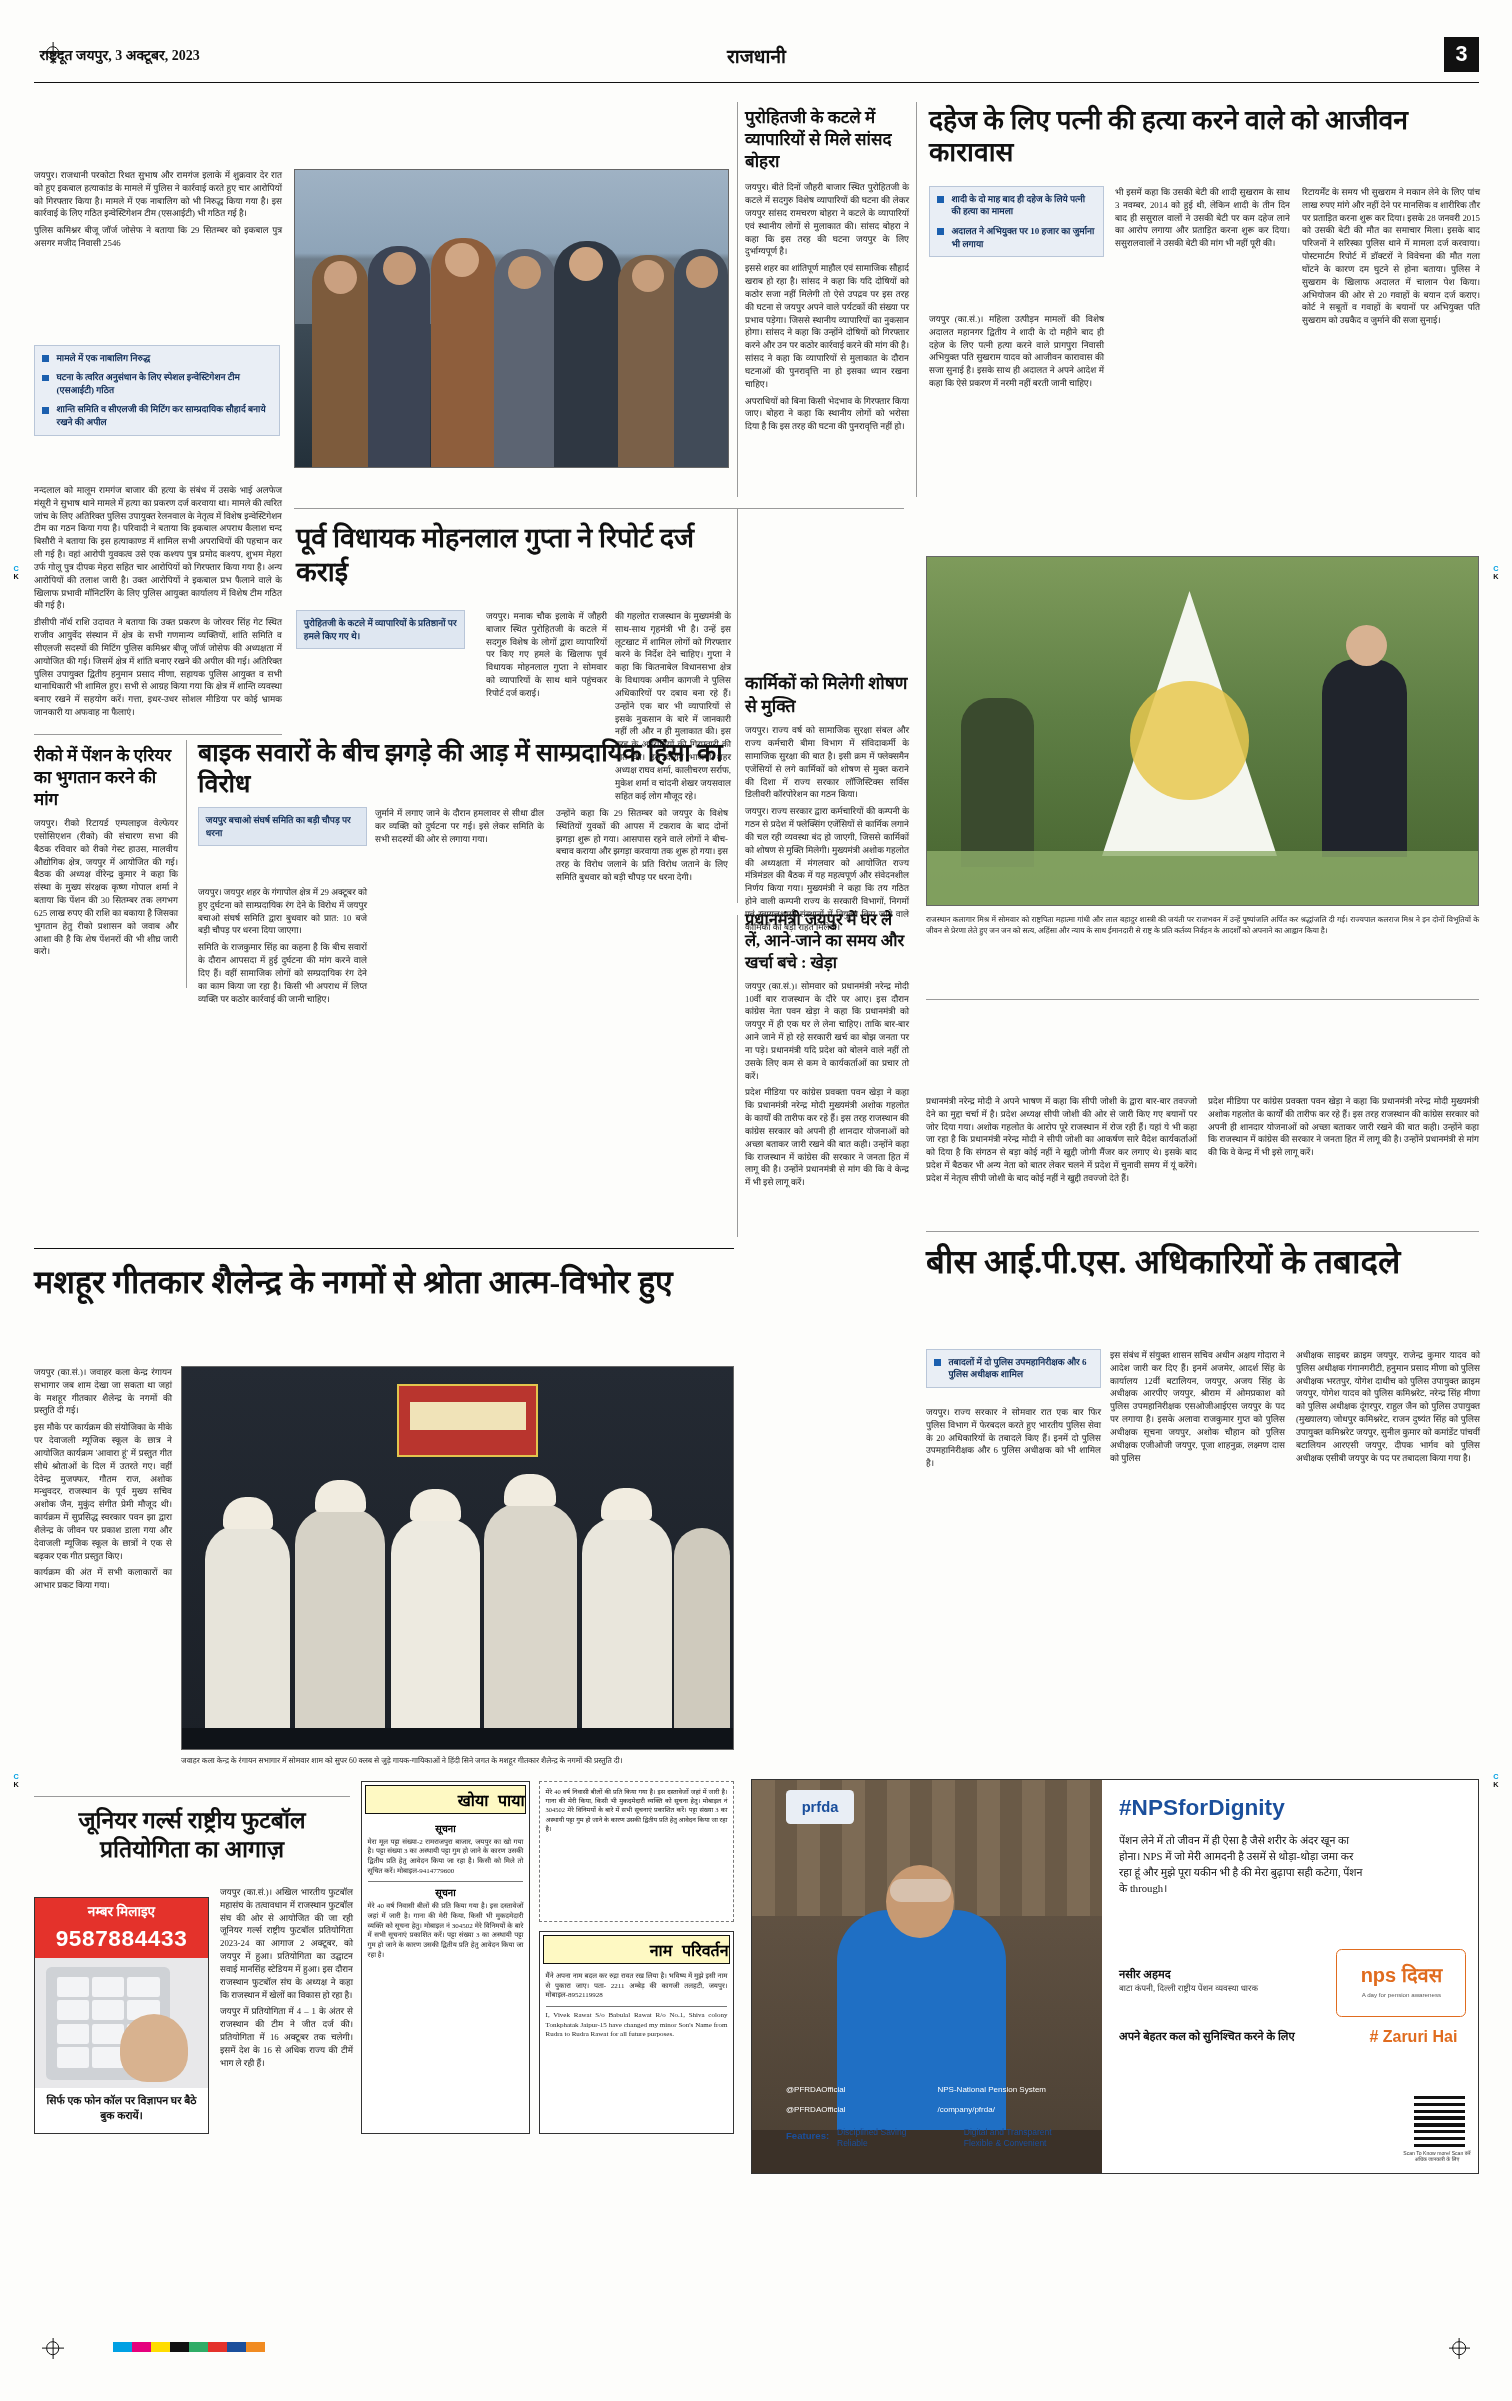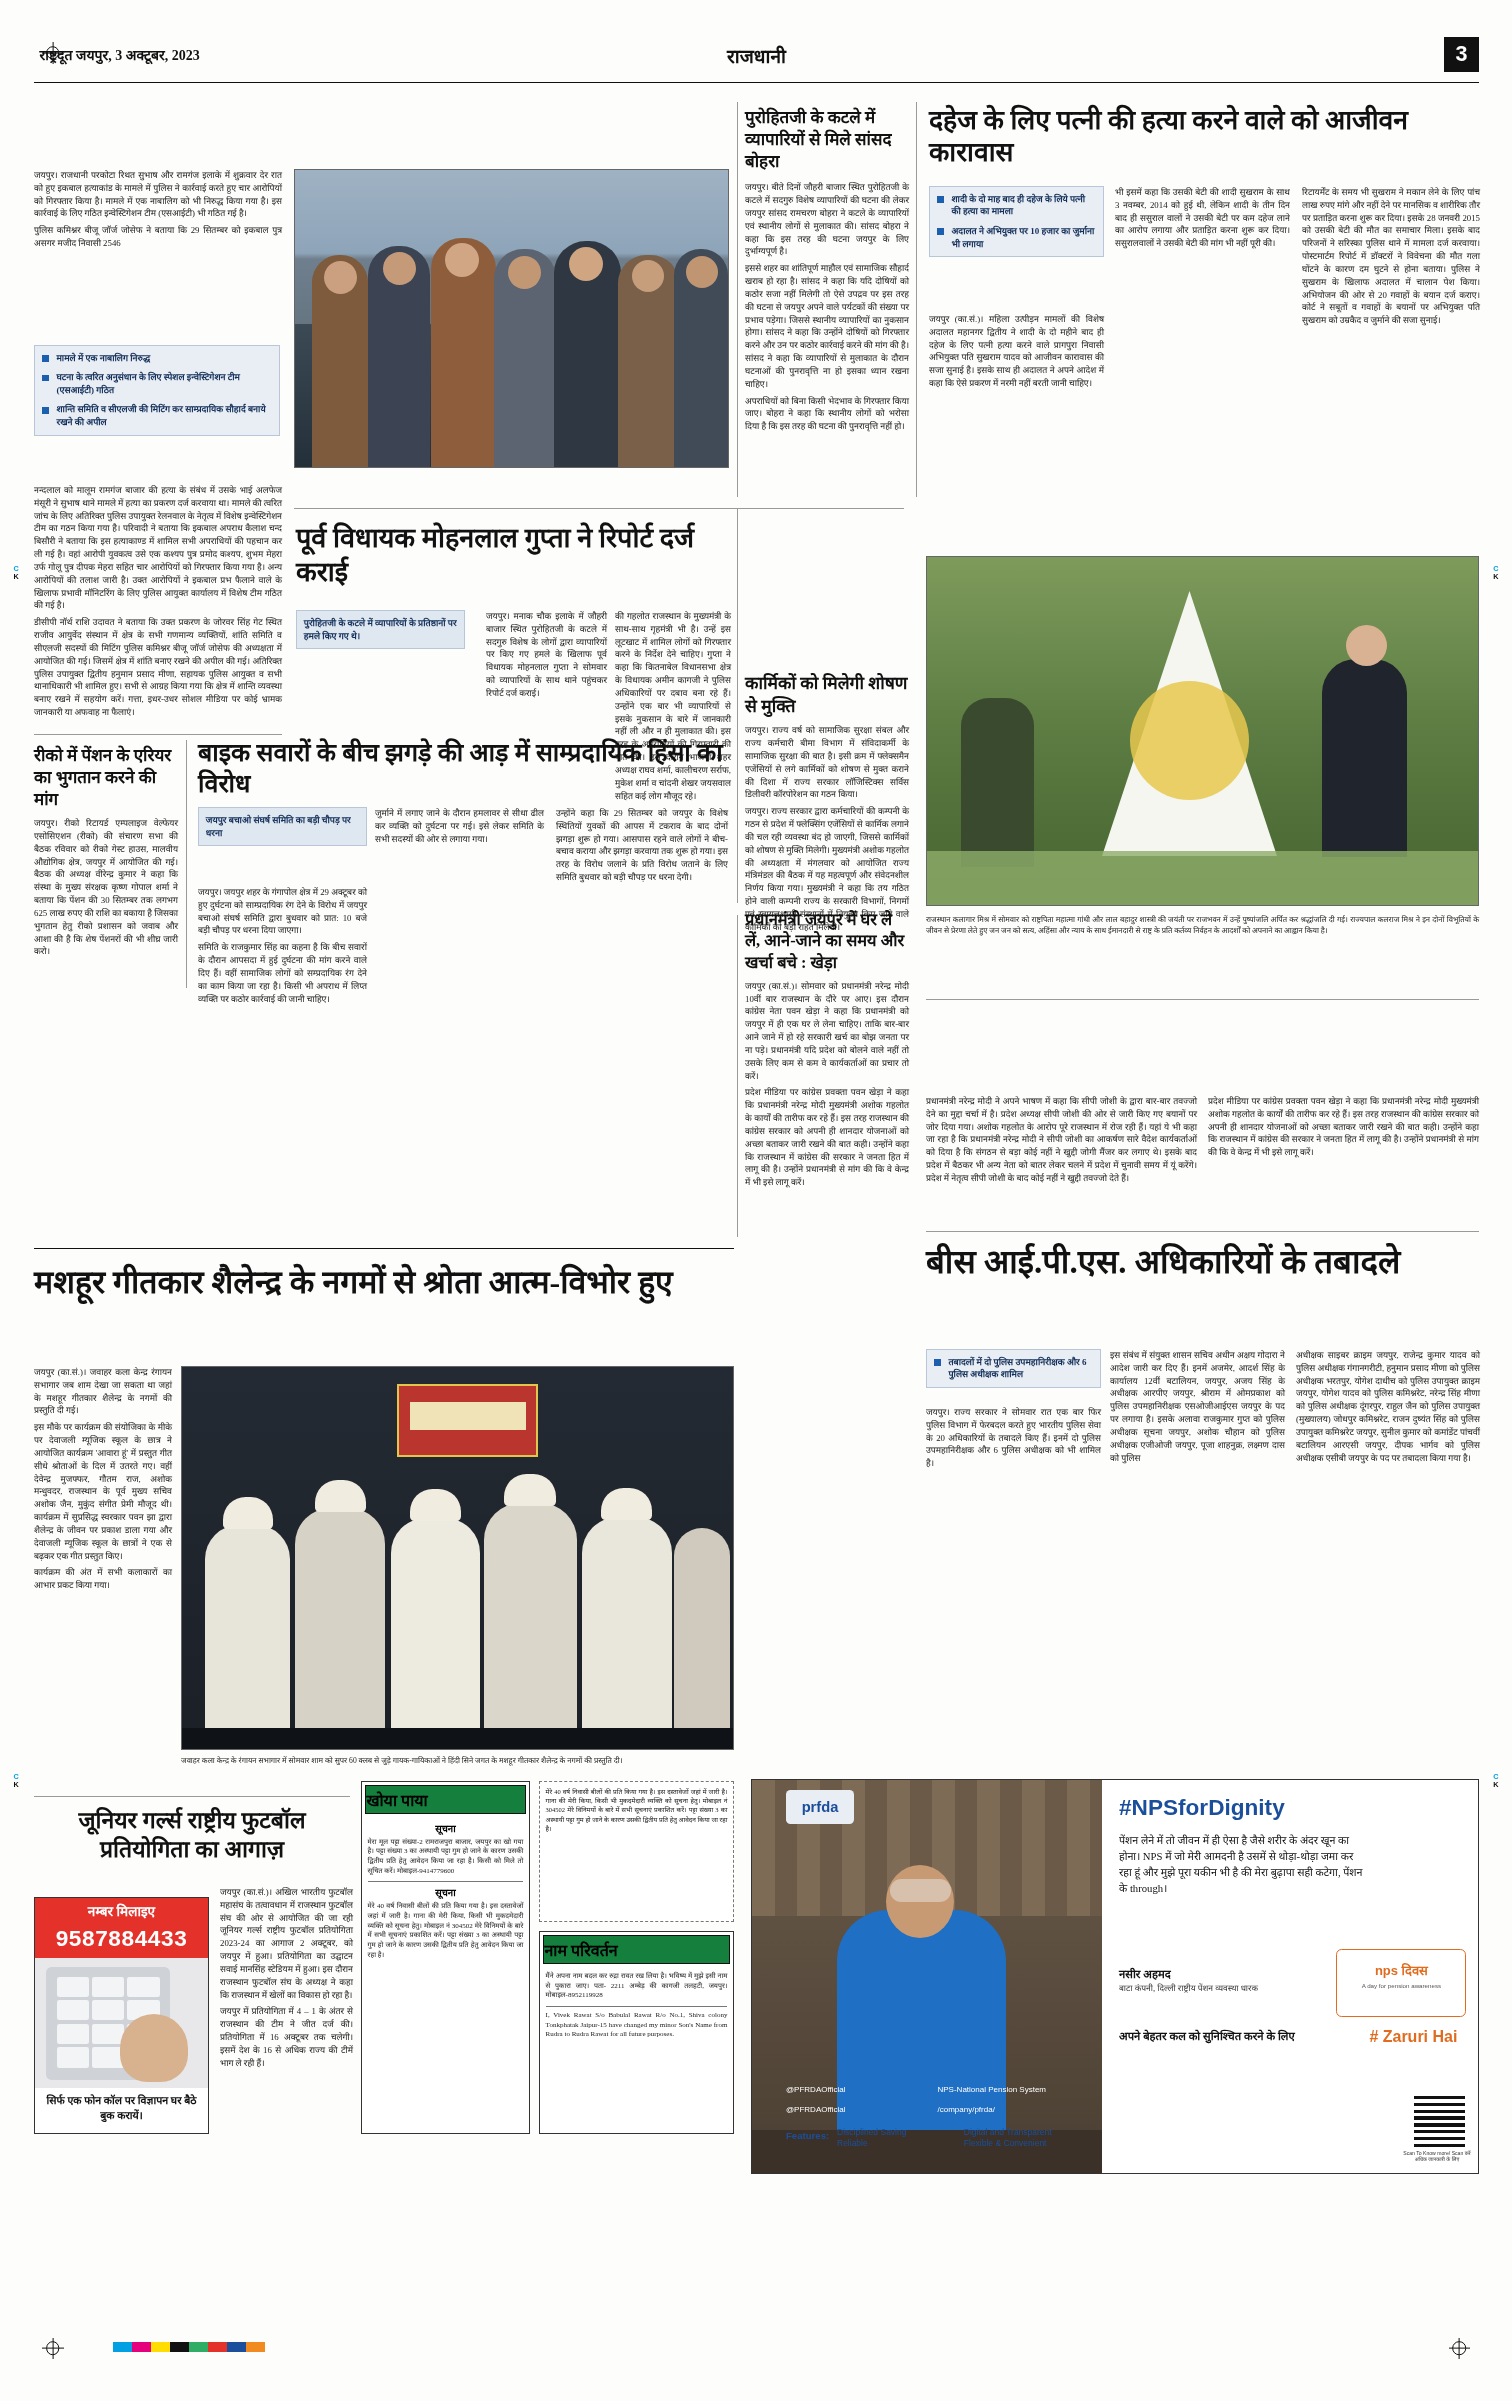--- a/index.html
+++ b/index.html
@@ -102,22 +102,22 @@
   }
   .cmyk span { display:block; }
   .c-c { color:#00a0e3; } .c-k { color:#111; }
   
   .colorbar { position:absolute; display:flex; }
   .colorbar i { display:block; width:19px; height:10.2px; }
   
   .adbox { position:absolute; border:0.6px solid #333; overflow:hidden; }
   .dotted { border:0.6px dashed #777; }
   .ribbon {
-    background:#15803d; border:1.1px solid #111; text-align:left;
-    font-family:Liberation Serif, serif; font-weight:700;
+    background:#fef9c3; border:1.1px solid #111; text-align:right;
+    font-family:Liberation Mono, monospace; font-weight:700;
   }
   .kv { font-size:7.3px; line-height:1.4; }
 </style>
 </head>
 <body>
 
 <div class="page">
 
   <div class="regmark" style="left:42px;top:42px;">
       <span class="ring"></span>
@@ -430,21 +430,21 @@
       <div style="position:absolute;left:0;top:350px;width:100%;height:45px;background:#3b3128;"></div>
     </div>
 
     <div style="position:absolute;left:350px;top:0;width:378px;height:395px;background:#fff;">
       <div style="position:absolute;left:-316px;top:10.2px;width:68px;height:34px;background:#e9eef5;border-radius:4.5px;color:#1b4f9c;font-weight:700;font-size:14.7px;text-align:center;line-height:34px;">prfda</div>
       <div style="position:absolute;left:17px;top:14.7px;font-family:'Liberation Sans',sans-serif;font-weight:700;font-size:22.6px;color:#1b4f9c;">#NPSforDignity</div>
       <div style="position:absolute;left:17px;top:52px;width:248px;font-family:'Liberation Serif',serif;font-size:10.7px;line-height:1.5;color:#111;">पेंशन लेने में तो जीवन में ही ऐसा है जैसे शरीर के अंदर खून का होना। NPS में जो मेरी आमदनी है उसमें से थोड़ा-थोड़ा जमा कर रहा हूं और मुझे पूरा यकीन भी है की मेरा बुढ़ापा सही कटेगा, पेंशन के through।</div>
       <div style="position:absolute;left:17px;top:186px;font-family:'Liberation Serif',serif;font-weight:700;font-size:11.3px;color:#111;">नसीर अहमद</div>
       <div style="position:absolute;left:17px;top:203px;width:169px;font-family:'Liberation Serif',serif;font-size:8.5px;line-height:1.4;color:#333;">बाटा कंपनी, दिल्ली राष्ट्रीय पेंशन व्यवस्था धारक</div>
       <div style="position:absolute;right:13.6px;top:169px;width:130px;height:68px;border:1.1px solid #e06c1f;border-radius:5.6px;background:#fff;">
-        <div style="text-align:center;font-family:'Liberation Sans',sans-serif;font-weight:700;font-size:13px;color:#e06c1f;margin-top:11.3px;">nps दिवस</div>
+        <div style="text-align:center;font-family:'Liberation Sans',sans-serif;font-weight:700;font-size:20px;color:#e06c1f;margin-top:11.3px;">nps दिवस</div>
         <div style="text-align:center;font-size:6.2px;color:#555;margin-top:2.3px;">A day for pension awareness</div>
       </div>
       <div style="position:absolute;left:17px;top:248px;font-family:'Liberation Serif',serif;font-weight:700;font-size:11.3px;color:#111;">अपने बेहतर कल को सुनिश्चित करने के लिए</div>
       <div style="position:absolute;right:22.6px;top:248px;font-family:'Liberation Sans',sans-serif;font-weight:700;font-size:16px;color:#e06c1f;"># Zaruri Hai</div>
       <div style="position:absolute;left:-316px;top:350px;font-family:'Liberation Sans',sans-serif;font-weight:700;font-size:9.6px;color:#1b4f9c;">Features:</div>
       <div style="position:absolute;left:-265px;top:347px;width:248px;display:grid;grid-template-columns:1fr 1fr;gap:1.1px 5.6px;font-size:8.5px;color:#1b4f9c;">
         <span>Disciplined Saving</span>
         <span>Digital and Transparent</span>
         <span>Reliable</span>
         <span>Flexible &amp; Convenient</span>

